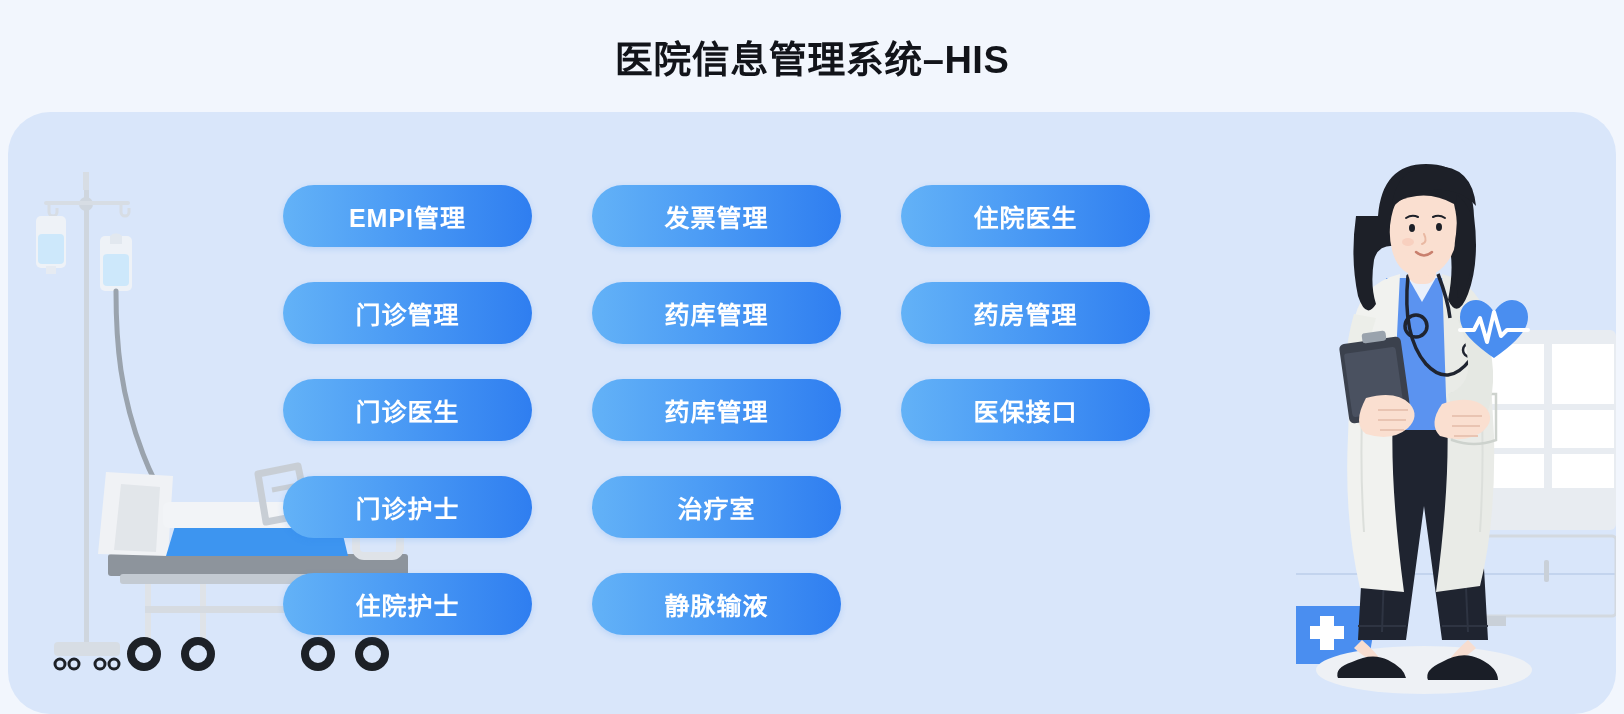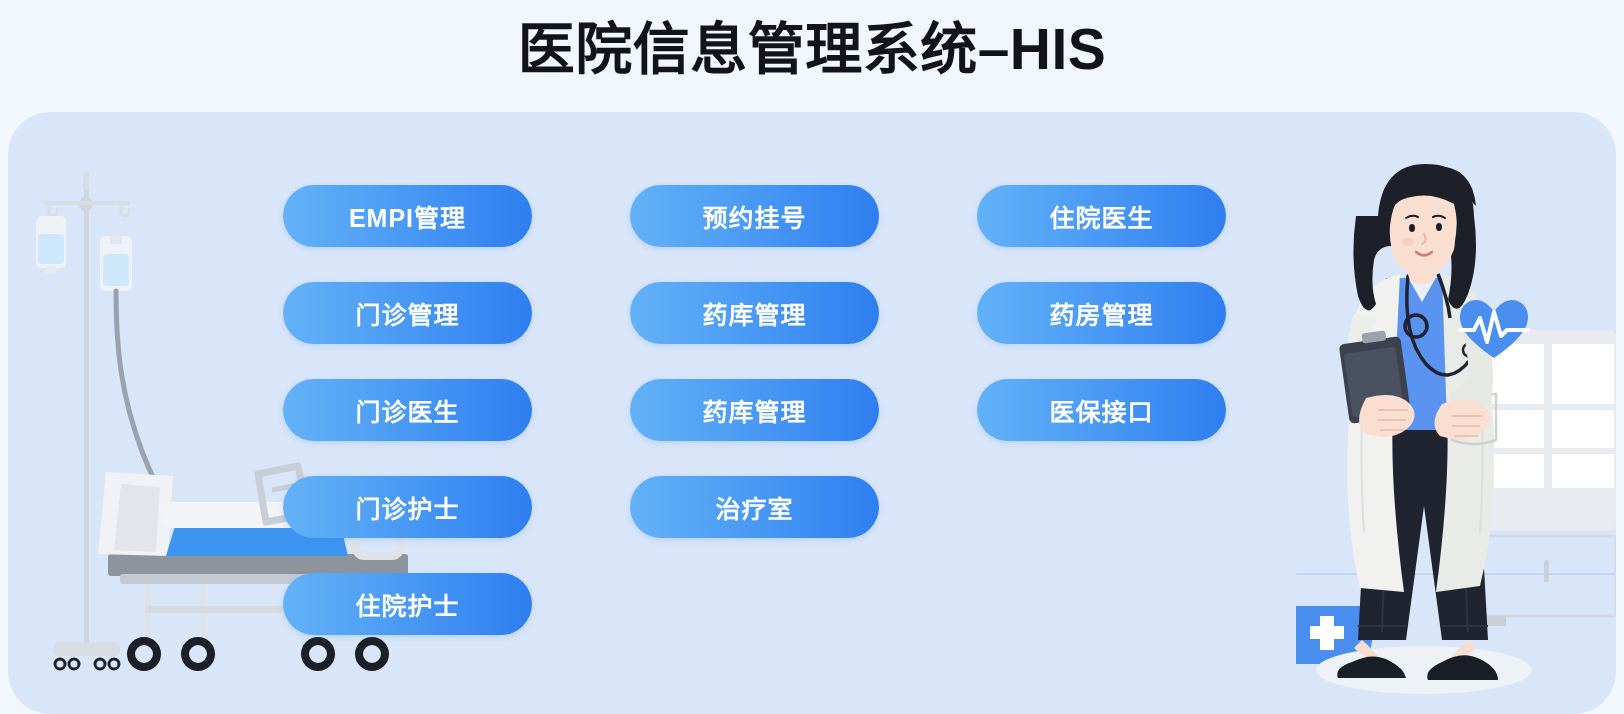--- a/index.html
+++ b/index.html
@@ -12,25 +12,25 @@
     height: 714px;
     overflow: hidden;
     background: #f2f6fd;
     font-family: "Liberation Sans", "DejaVu Sans", sans-serif;
     position: relative;
   }
 
   
   .page-title {
     position: absolute;
-    top: 19px;
+    top: 30px;
     left: 0;
     width: 100%;
     text-align: center;
-    font-size: 57px;
+    font-size: 38px;
     font-weight: bold;
     color: #12141a;
     letter-spacing: 0.5px;
     line-height: 60px;
     white-space: nowrap;
     z-index: 5;
   }
 
   
   .panel {
@@ -45,21 +45,21 @@
   }
 
   
   .btn-grid {
     position: absolute;
     left: 275px;
     top: 73px;
     width: 1015px;
     display: flex;
     justify-content: flex-start;
-    gap: 98px;
+    gap: 60px;
     z-index: 4;
   }
   .btn-col {
     display: flex;
     flex-direction: column;
     gap: 35px;
     width: 249px;
   }
   .menu-btn {
     width: 249px;
@@ -265,24 +265,25 @@
 
     <div class="btn-col">
       <button class="menu-btn">EMPI管理</button>
       <button class="menu-btn">门诊管理</button>
       <button class="menu-btn">门诊医生</button>
       <button class="menu-btn">门诊护士</button>
       <button class="menu-btn">住院护士</button>
     </div>
 
     <div class="btn-col">
-      <button class="menu-btn">预约挂号</button>
+      <button class="menu-btn">发票管理</button>
       <button class="menu-btn">药库管理</button>
       <button class="menu-btn">药库管理</button>
       <button class="menu-btn">治疗室</button>
+      <button class="menu-btn">静脉输液</button>
     </div>
 
     <div class="btn-col">
       <button class="menu-btn">住院医生</button>
       <button class="menu-btn">药房管理</button>
       <button class="menu-btn">医保接口</button>
     </div>
 
   </div>
 </div>

